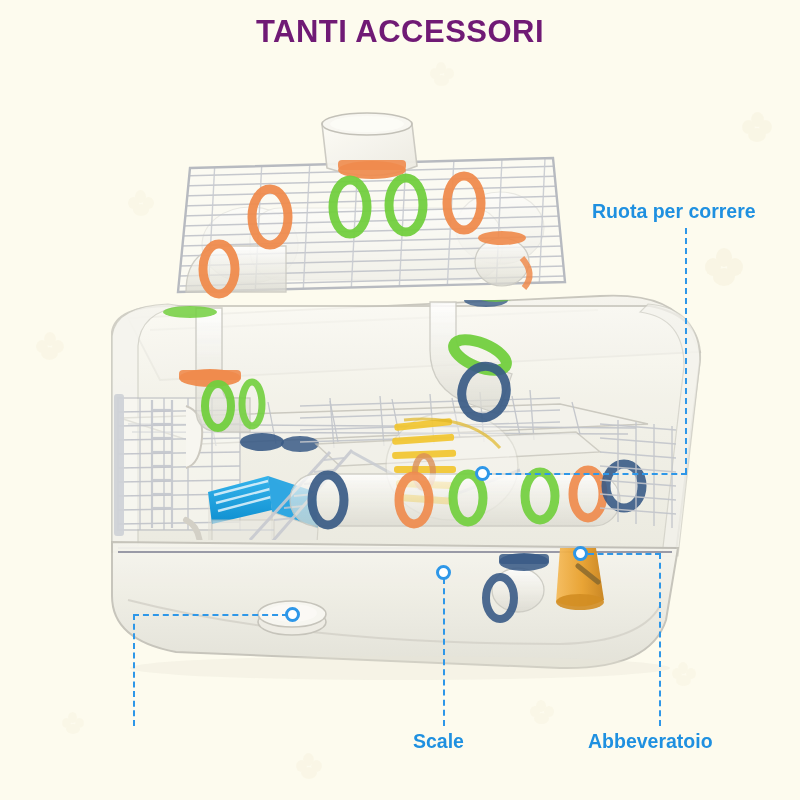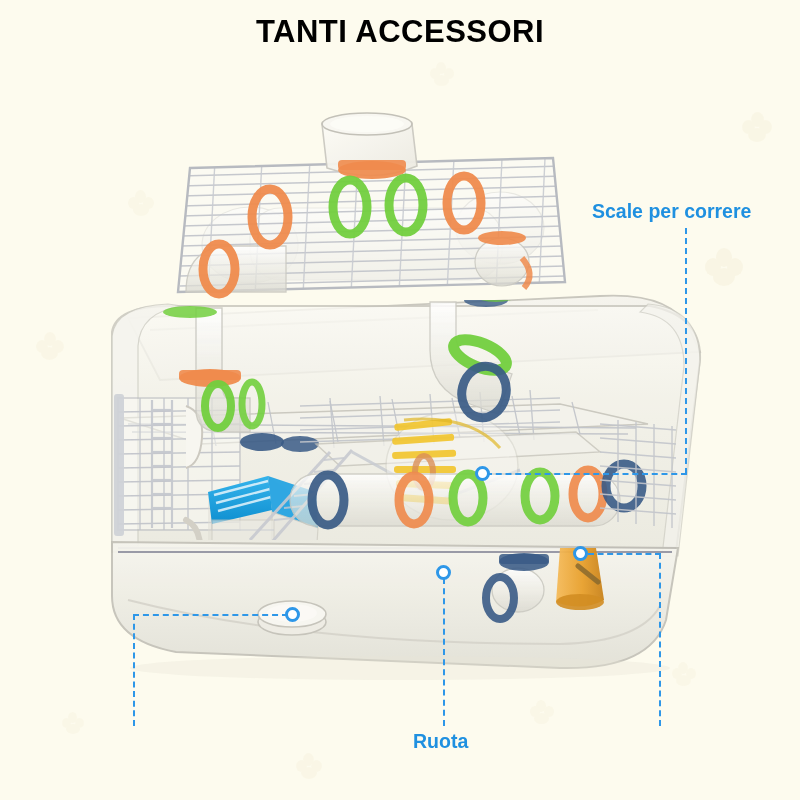--- a/index.html
+++ b/index.html
@@ -13,21 +13,21 @@
   #stage{position:absolute;inset:0;width:800px;height:800px;overflow:hidden;}
 
   
   .bgflower{position:absolute;opacity:.55;pointer-events:none;}
   .bgflower .pet{position:absolute;background:#f6f1dc;border-radius:50%;}
 
   
   #title{
     position:absolute;left:0;top:14px;width:800px;text-align:center;
     font-size:31px;font-weight:bold;letter-spacing:.5px;
-    color:#000000;font-family:"Liberation Sans",sans-serif;
+    color:#701a75;font-family:"Liberation Sans",sans-serif;
   }
 
   
   .callout{
     position:absolute;color:#1f90e0;font-size:19.5px;font-weight:bold;
     white-space:nowrap;font-family:"Liberation Sans",sans-serif;
   }
 
   
   .dash-v{position:absolute;width:0;border-left:2.5px dashed #2e97e8;}
@@ -398,30 +398,31 @@
         <ellipse cx="500" cy="598" rx="14" ry="21" fill="none" stroke="#3a5b86" stroke-width="8" opacity=".9"></ellipse>
       </g>
 
       <ellipse cx="400" cy="668" rx="270" ry="12" fill="#e9e6d8" opacity=".35"></ellipse>
     </g>
   </svg>
   </div>
 
   <div id="title">TANTI ACCESSORI</div>
 
-  <div class="callout" style="left:592px;top:200px;">Scale per correre</div>
+  <div class="callout" style="left:592px;top:200px;">Ruota per correre</div>
   <div class="dash-v" style="left:685px;top:228px;height:246px;"></div>
   <div class="dash-h" style="left:486px;top:473px;width:201px;"></div>
   <div class="dot" style="left:475px;top:466px;"></div>
 
   <div class="dash-h" style="left:133px;top:614px;width:155px;"></div>
   <div class="dash-v" style="left:133px;top:614px;height:112px;"></div>
   <div class="dot" style="left:285px;top:607px;"></div>
 
-  <div class="callout" style="left:413px;top:730px;">Ruota</div>
+  <div class="callout" style="left:413px;top:730px;">Scale</div>
   <div class="dash-v" style="left:443px;top:578px;height:148px;"></div>
   <div class="dot" style="left:436px;top:565px;"></div>
 
+  <div class="callout" style="left:588px;top:730px;">Abbeveratoio</div>
   <div class="dash-h" style="left:588px;top:553px;width:73px;"></div>
   <div class="dash-v" style="left:659px;top:553px;height:173px;"></div>
   <div class="dot" style="left:573px;top:546px;"></div>
 
 </div>
 
 </body></html>

